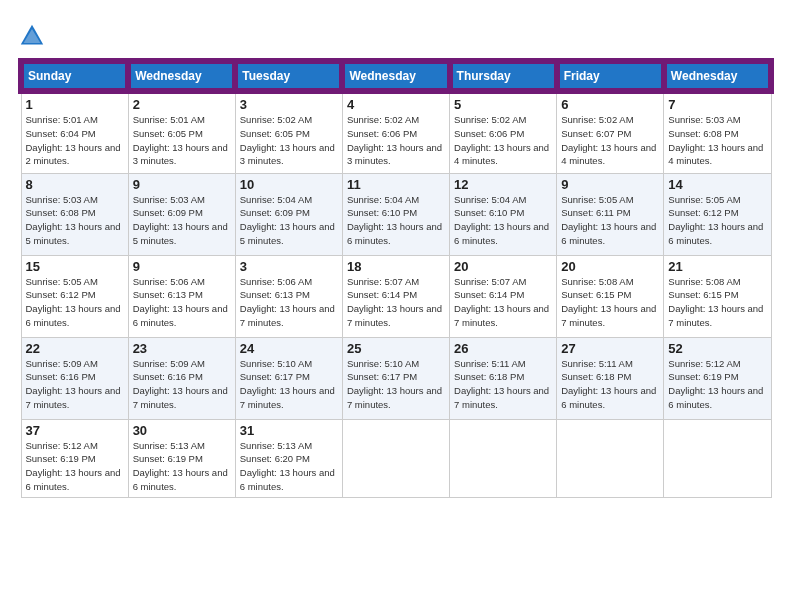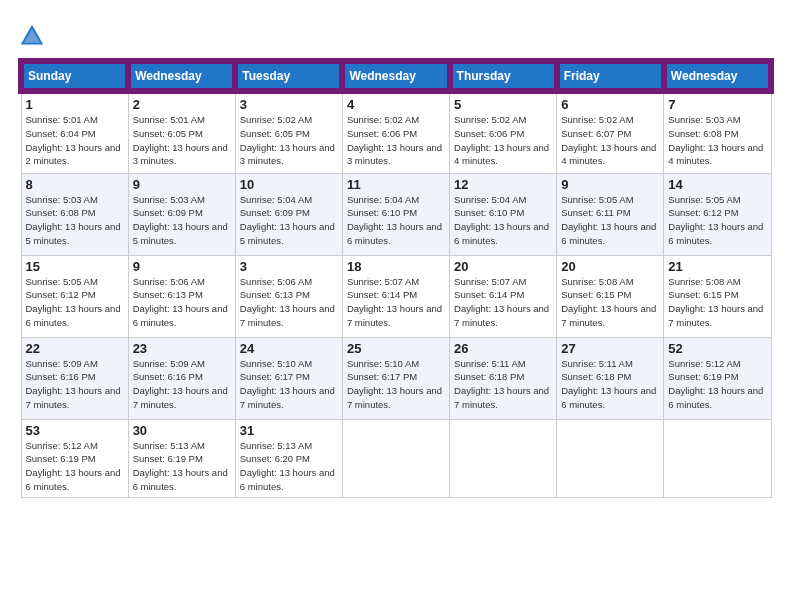--- a/index.html
+++ b/index.html
@@ -254,21 +254,21 @@
             <span class="day-num">27</span>
             <div class="day-detail">Sunrise: 5:11 AM<br>Sunset: 6:18 PM<br>Daylight: 13 hours and 6 minutes.</div>
           </td>
           <td>
             <span class="day-num">52</span>
             <div class="day-detail">Sunrise: 5:12 AM<br>Sunset: 6:19 PM<br>Daylight: 13 hours and 6 minutes.</div>
           </td>
         </tr>
         <tr>
           <td>
-            <span class="day-num">53</span>
+            <span class="day-num">37</span>
             <div class="day-detail">Sunrise: 5:12 AM<br>Sunset: 6:19 PM<br>Daylight: 13 hours and 6 minutes.</div>
           </td>
           <td>
             <span class="day-num">30</span>
             <div class="day-detail">Sunrise: 5:13 AM<br>Sunset: 6:19 PM<br>Daylight: 13 hours and 6 minutes.</div>
           </td>
           <td>
             <span class="day-num">31</span>
             <div class="day-detail">Sunrise: 5:13 AM<br>Sunset: 6:20 PM<br>Daylight: 13 hours and 6 minutes.</div>
           </td>

